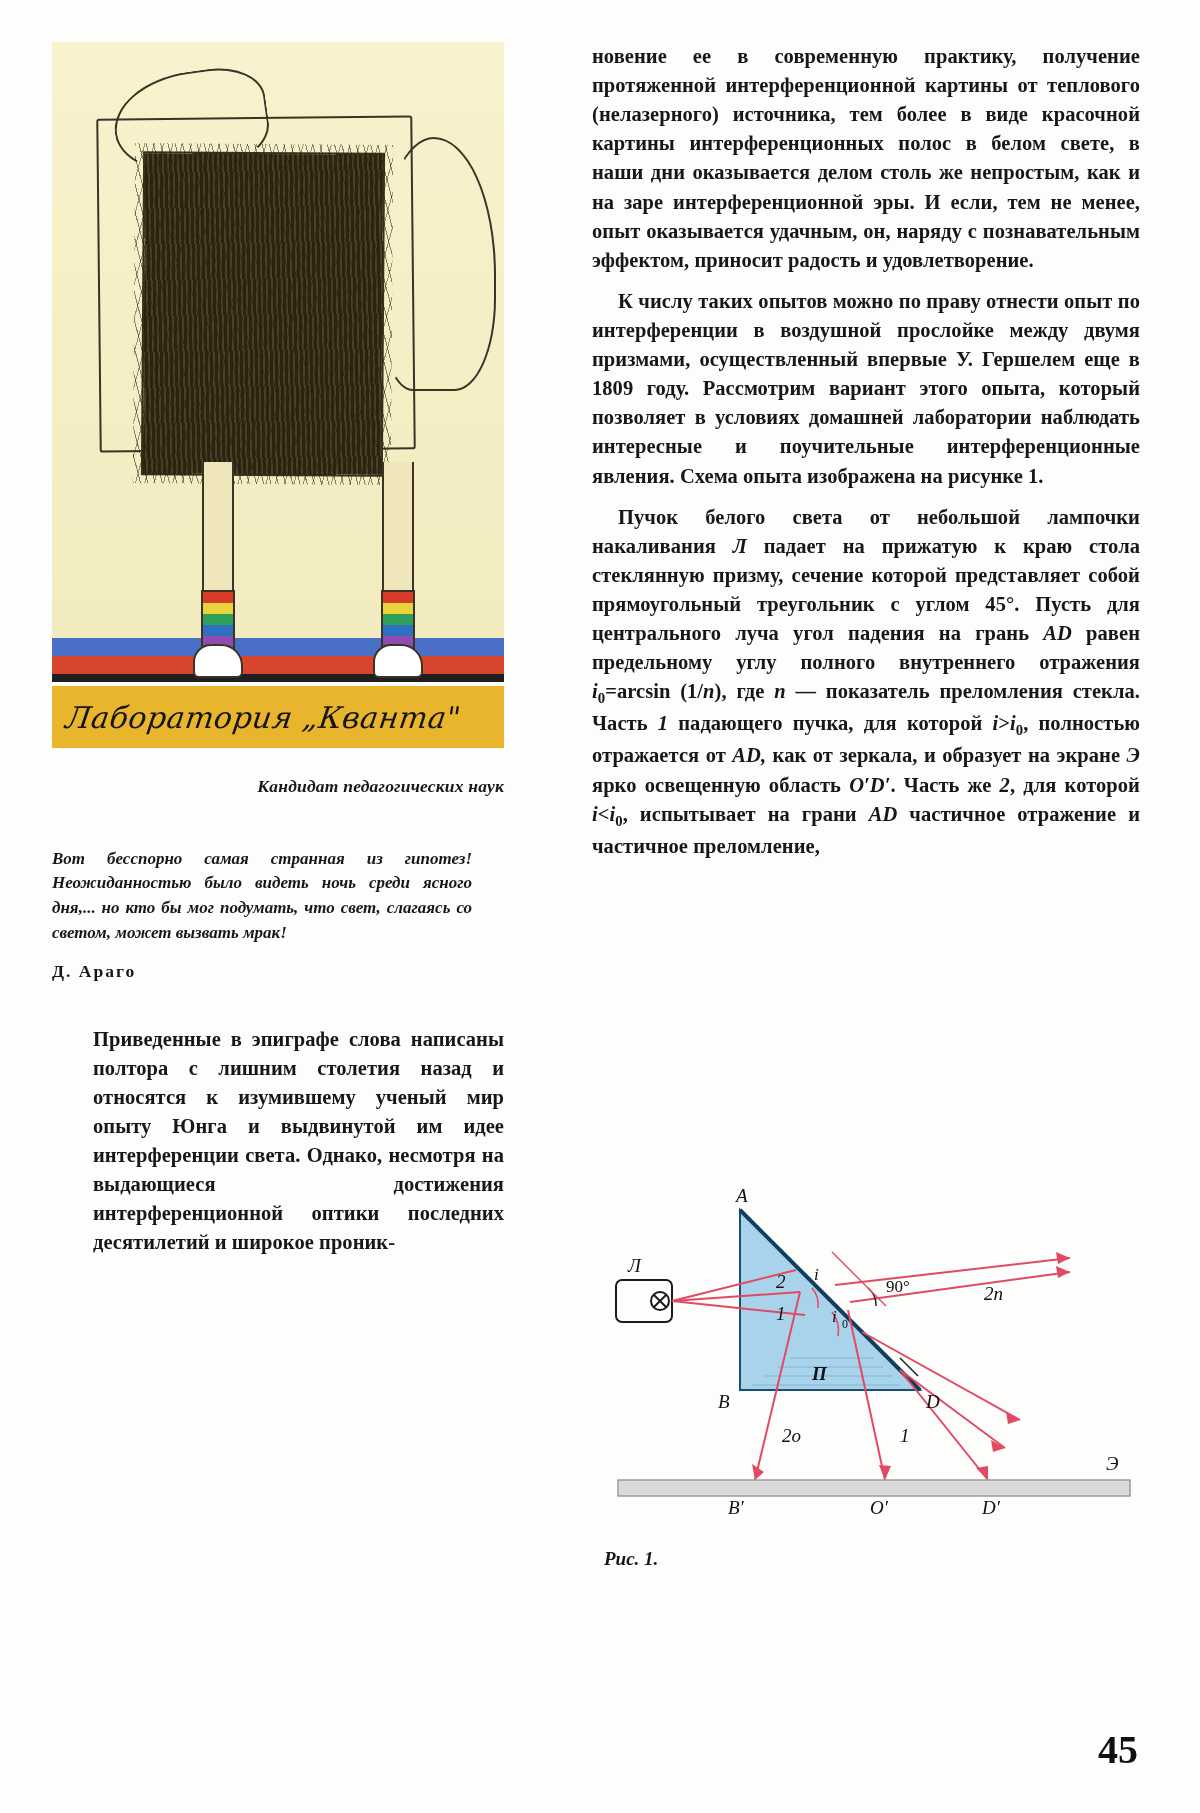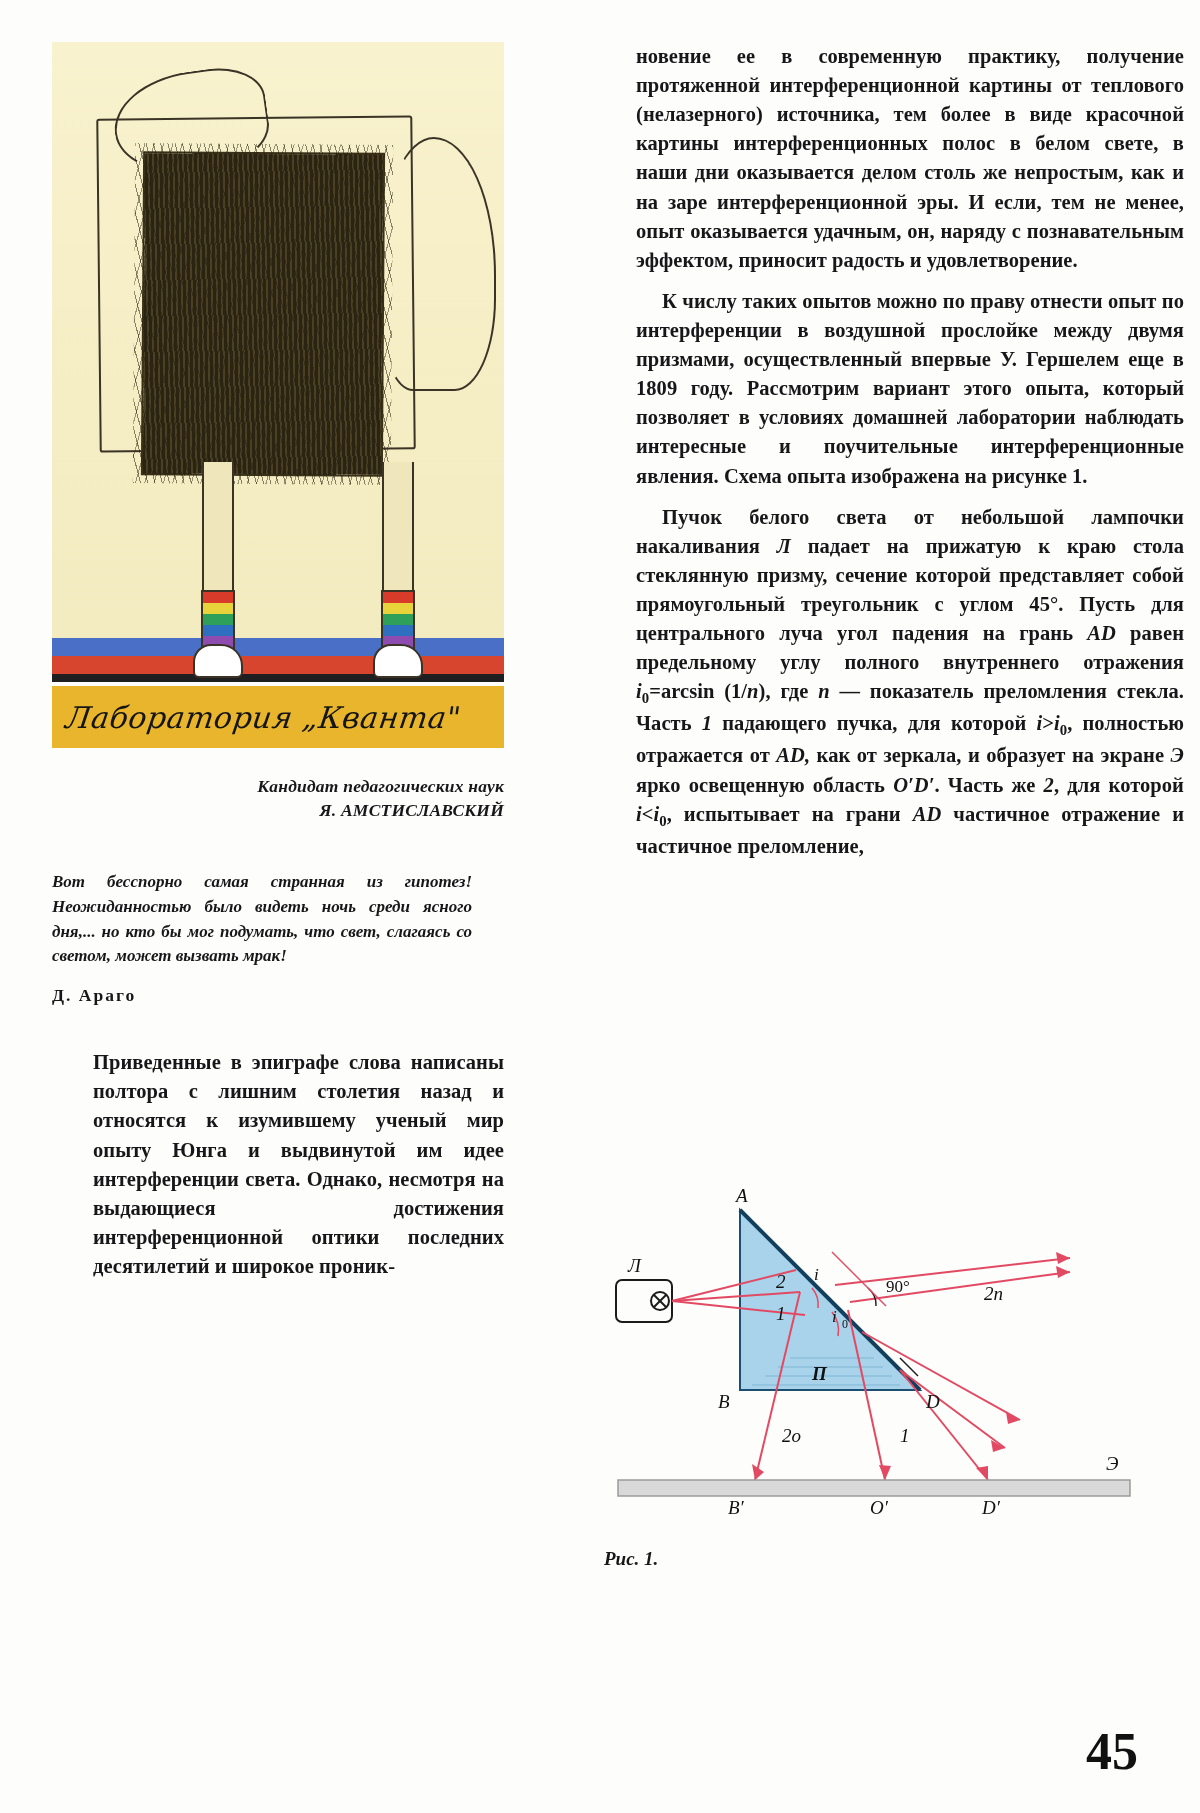--- a/index.html
+++ b/index.html
@@ -23,21 +23,21 @@
 
   
   .col-left {
     position: absolute;
     left: 52px;
     top: 42px;
     width: 452px;
   }
   .col-right {
     position: absolute;
-    left: 636px;
+    left: 592px;
     top: 42px;
     width: 548px;
   }
 
   
   .illus {
     position: relative;
     width: 452px;
     height: 640px;
     background: #f6efc8;
@@ -231,22 +231,22 @@
     margin-top: 8px;
     margin-left: 4px;
     font-style: italic;
     font-size: 19px;
     font-weight: 700;
   }
 
   .page-number {
     position: absolute;
     right: 62px;
-    bottom: 32px;
-    font-size: 52px;
+    bottom: 40px;
+    font-size: 40px;
     font-weight: 700;
     font-family: "Liberation Serif", serif;
     color: #111;
   }
 
   i.math { font-style: italic; }
   sub { font-size: .72em; }
 </style>
 </head>
 <body>
@@ -275,21 +275,20 @@
       <div class="shoe shoe-2"></div>
     </div>
 
     <div class="rubric">
       <span>Лаборатория „Кванта"</span>
     </div>
 
 
     <div class="byline">
       <div>Кандидат педагогических наук</div>
-      <div>Я. АМСТИСЛАВСКИЙ</div>
     </div>
 
     <div class="epigraph">
       <div>Вот бесспорно самая странная из гипотез! Неожиданностью было видеть ночь среди ясного дня,... но кто бы мог подумать, что свет, слагаясь со светом, может вызвать мрак!</div>
       <div class="epigraph-author">Д. Араго</div>
     </div>
 
     <div class="body-text">
       <p class="noindent">Приведенные в эпиграфе слова написаны полтора с лишним столетия назад и относятся к изумившему ученый мир опыту Юнга и выдвинутой им идее интерференции света. Однако, несмотря на выдающиеся достижения интерференционной оптики последних десятилетий и широкое проник-</p>
     </div>

